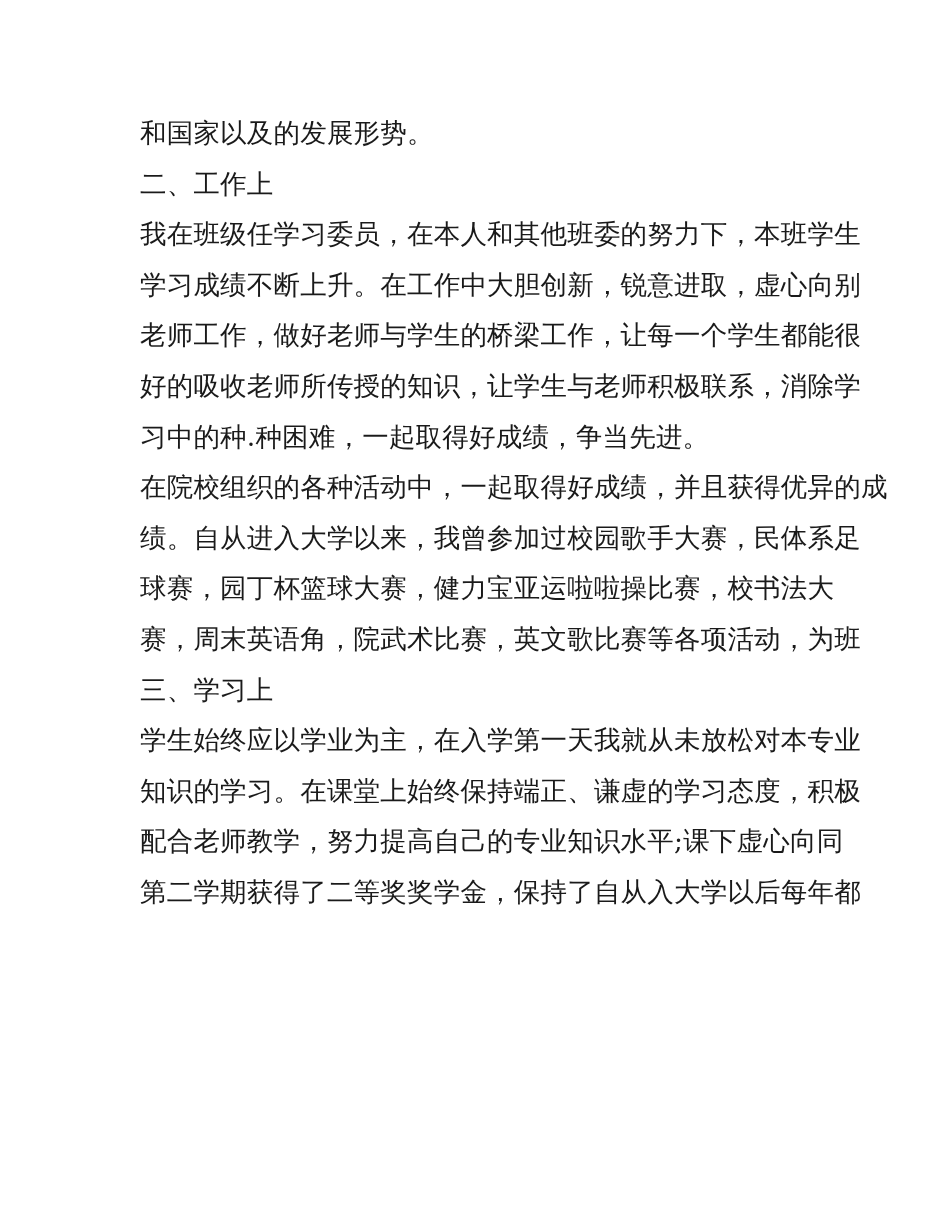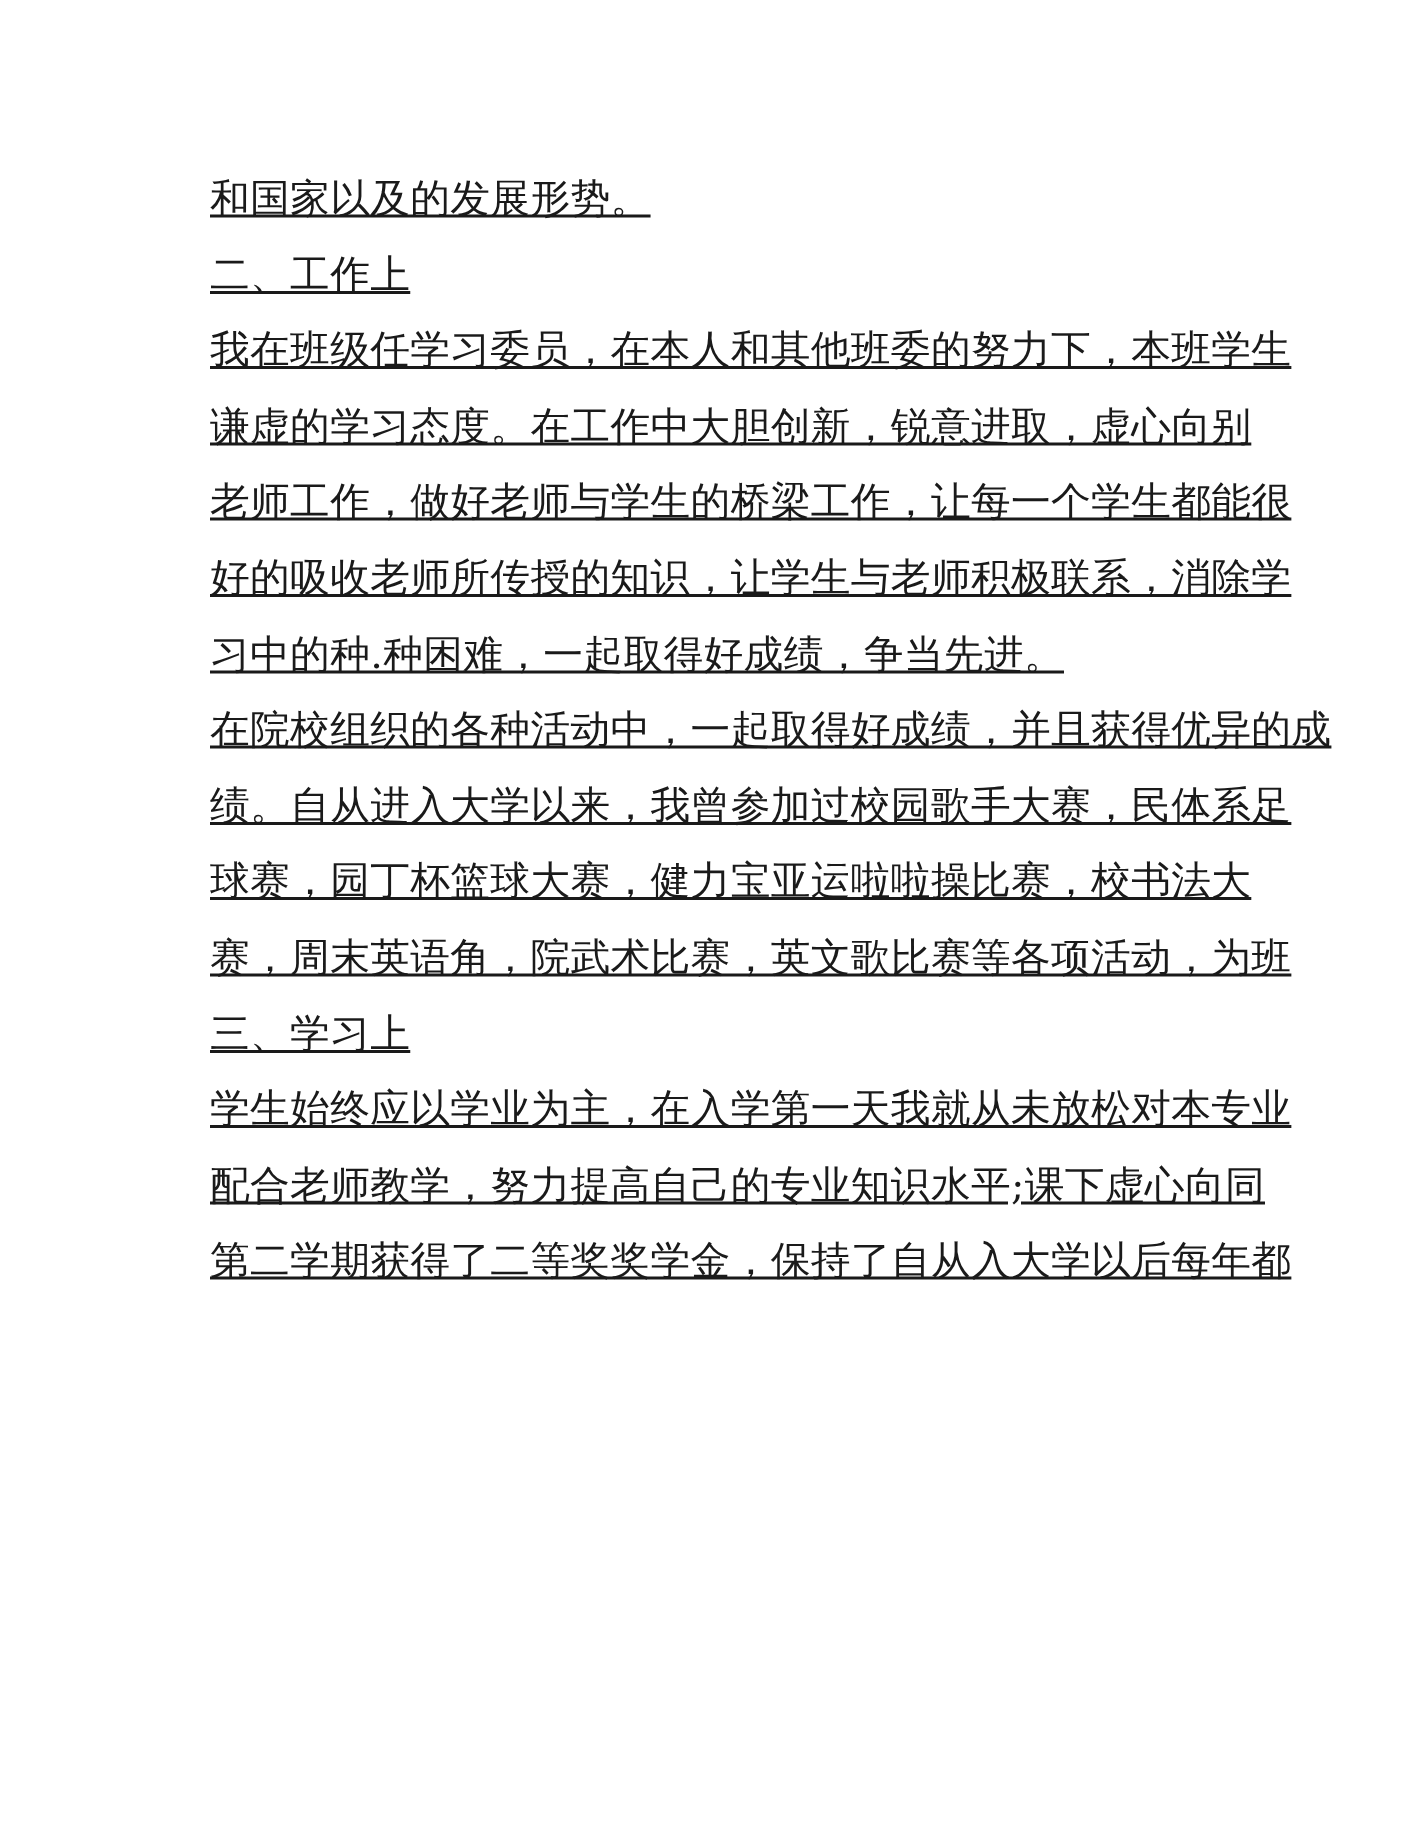--- a/index.html
+++ b/index.html
@@ -20,35 +20,35 @@
       left: 140px;
       top: 108px;
       width: 680px;
     }
     .line {
       height: 50.6px;
       line-height: 50.6px;
       font-size: 26.5px;
       white-space: nowrap;
       letter-spacing: 0.2px;
-      text-decoration: underline;
     }
   </style>
 </head>
 <body>
 
 <div class="page">
   <div class="line">和国家以及的发展形势。</div>
   <div class="line">二、工作上</div>
   <div class="line">我在班级任学习委员，在本人和其他班委的努力下，本班学生</div>
-  <div class="line">谦虚的学习态度。在工作中大胆创新，锐意进取，虚心向别</div>
+  <div class="line">学习成绩不断上升。在工作中大胆创新，锐意进取，虚心向别</div>
   <div class="line">老师工作，做好老师与学生的桥梁工作，让每一个学生都能很</div>
   <div class="line">好的吸收老师所传授的知识，让学生与老师积极联系，消除学</div>
   <div class="line">习中的种.种困难，一起取得好成绩，争当先进。</div>
   <div class="line">在院校组织的各种活动中，一起取得好成绩，并且获得优异的成</div>
   <div class="line">绩。自从进入大学以来，我曾参加过校园歌手大赛，民体系足</div>
   <div class="line">球赛，园丁杯篮球大赛，健力宝亚运啦啦操比赛，校书法大</div>
   <div class="line">赛，周末英语角，院武术比赛，英文歌比赛等各项活动，为班</div>
   <div class="line">三、学习上</div>
   <div class="line">学生始终应以学业为主，在入学第一天我就从未放松对本专业</div>
+  <div class="line">知识的学习。在课堂上始终保持端正、谦虚的学习态度，积极</div>
   <div class="line">配合老师教学，努力提高自己的专业知识水平;课下虚心向同</div>
   <div class="line">第二学期获得了二等奖奖学金，保持了自从入大学以后每年都</div>
 </div>
 
 </body></html>

